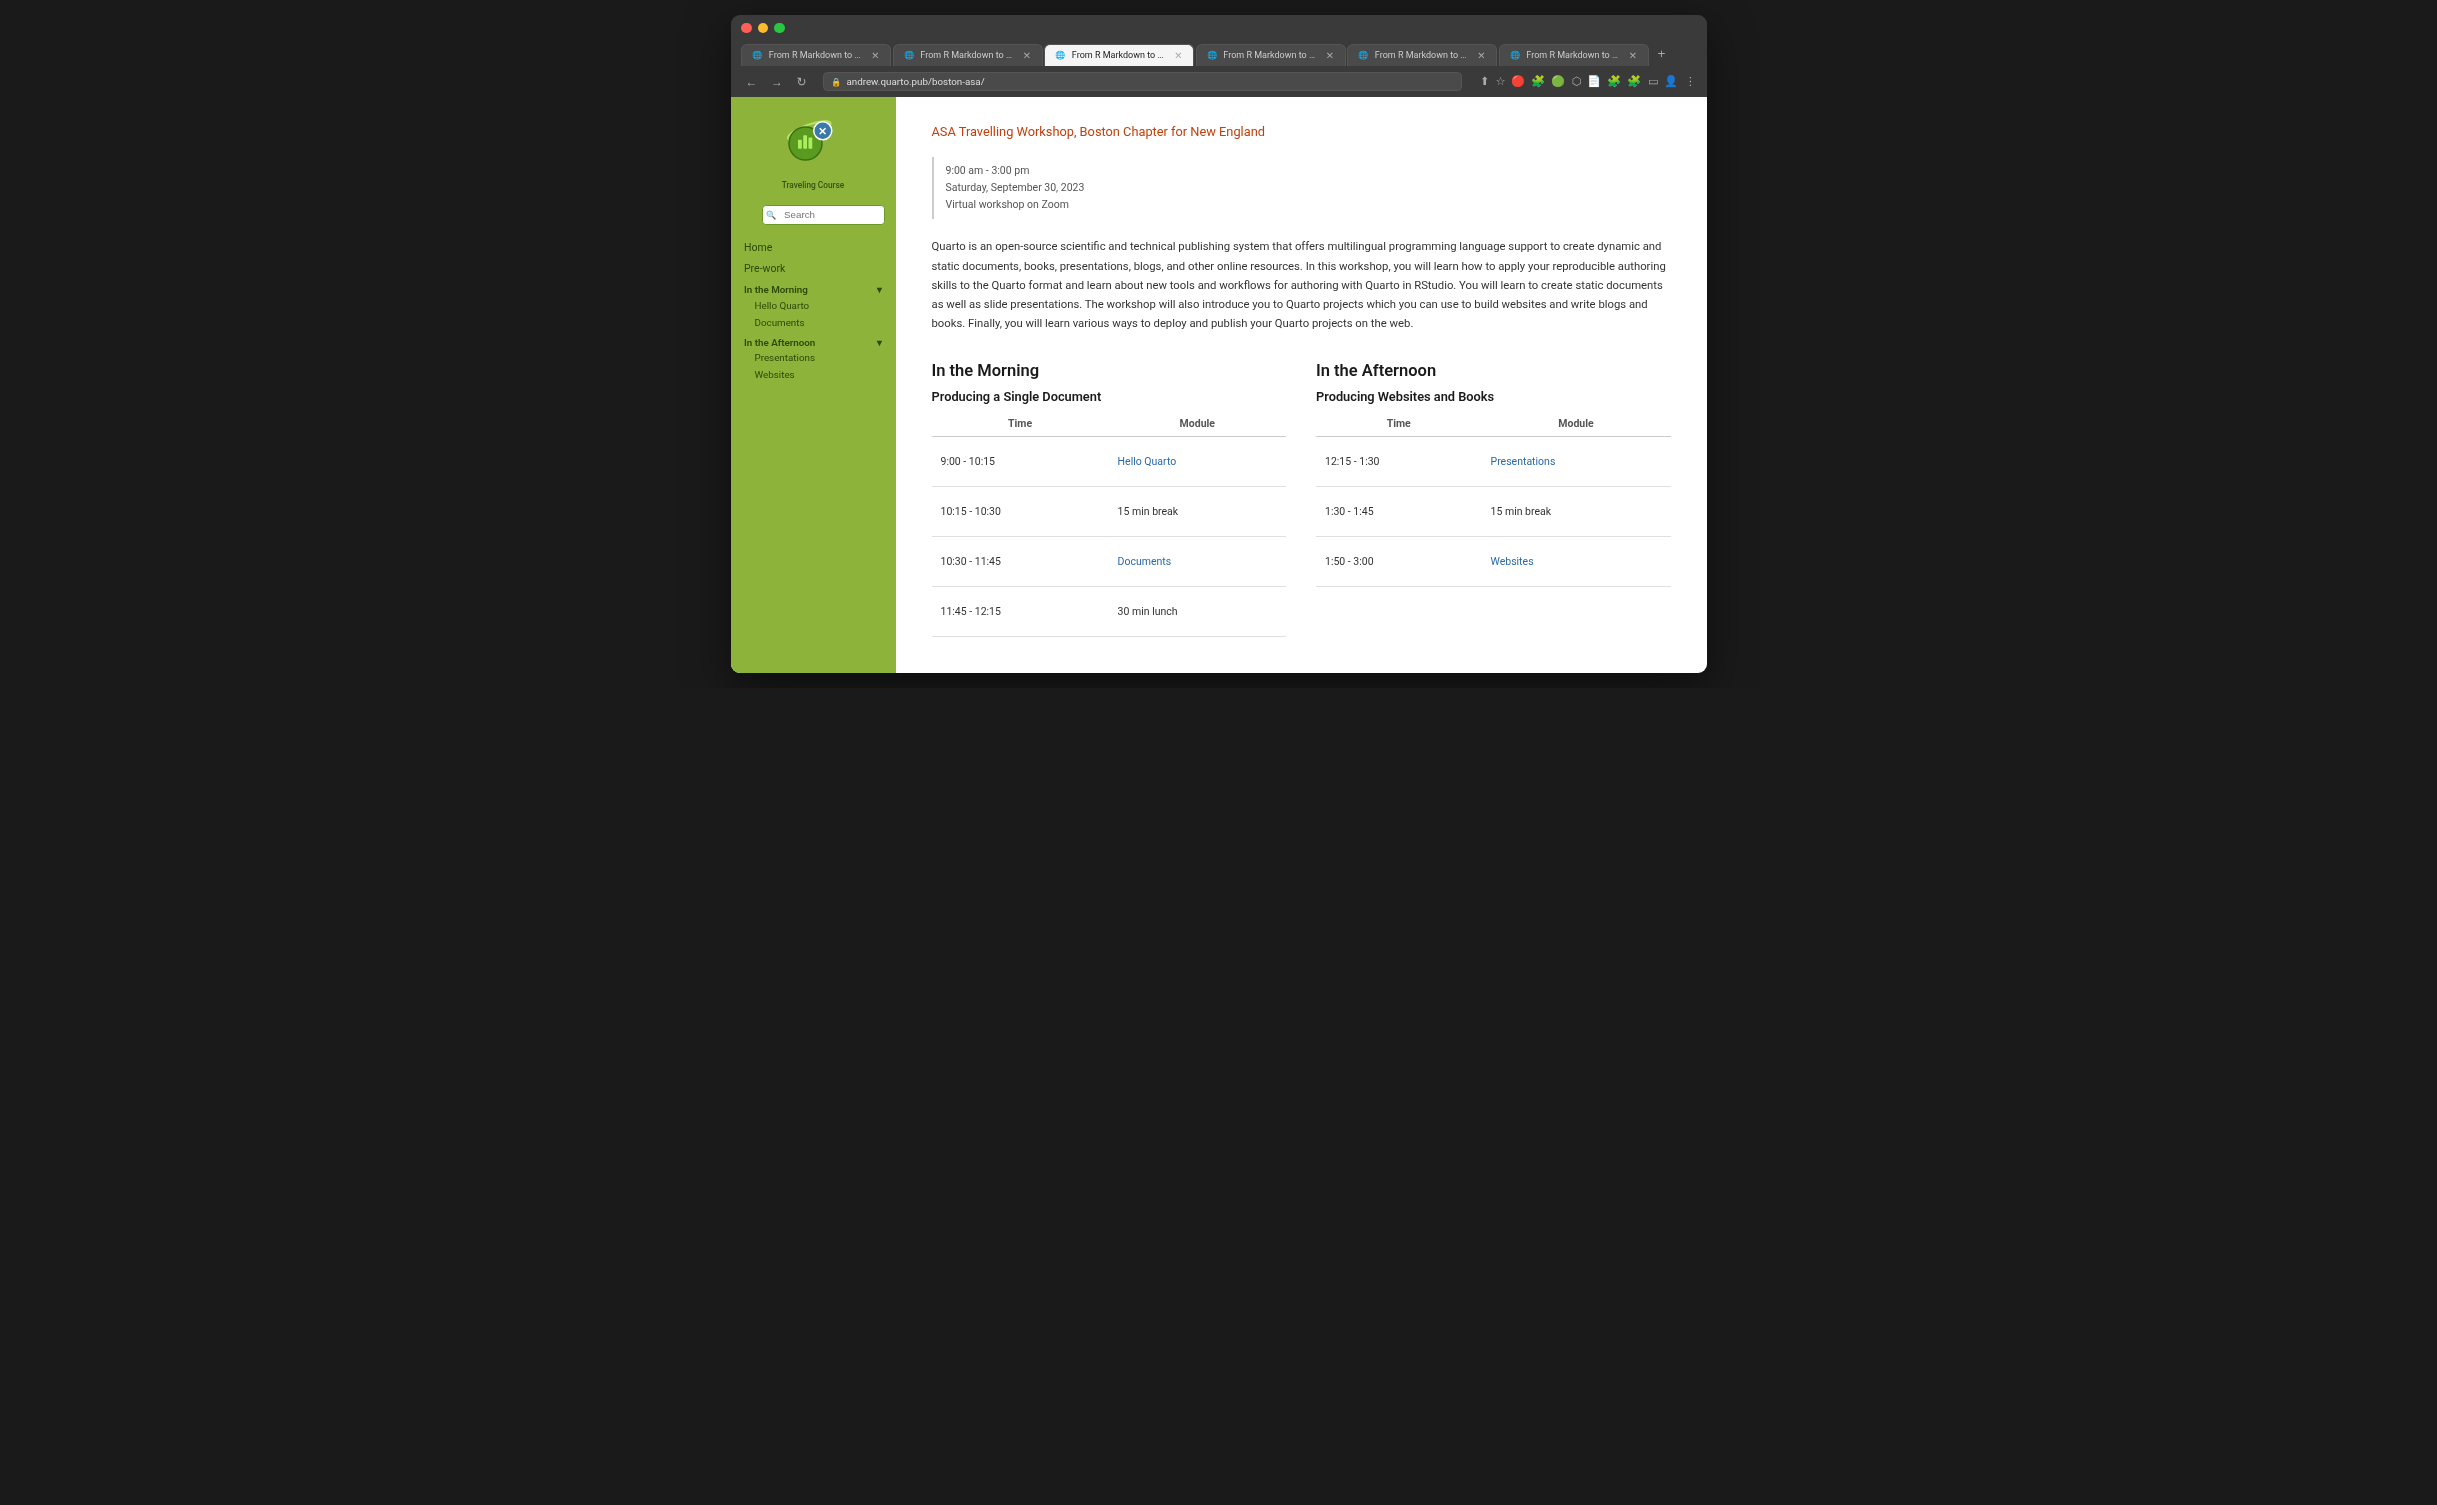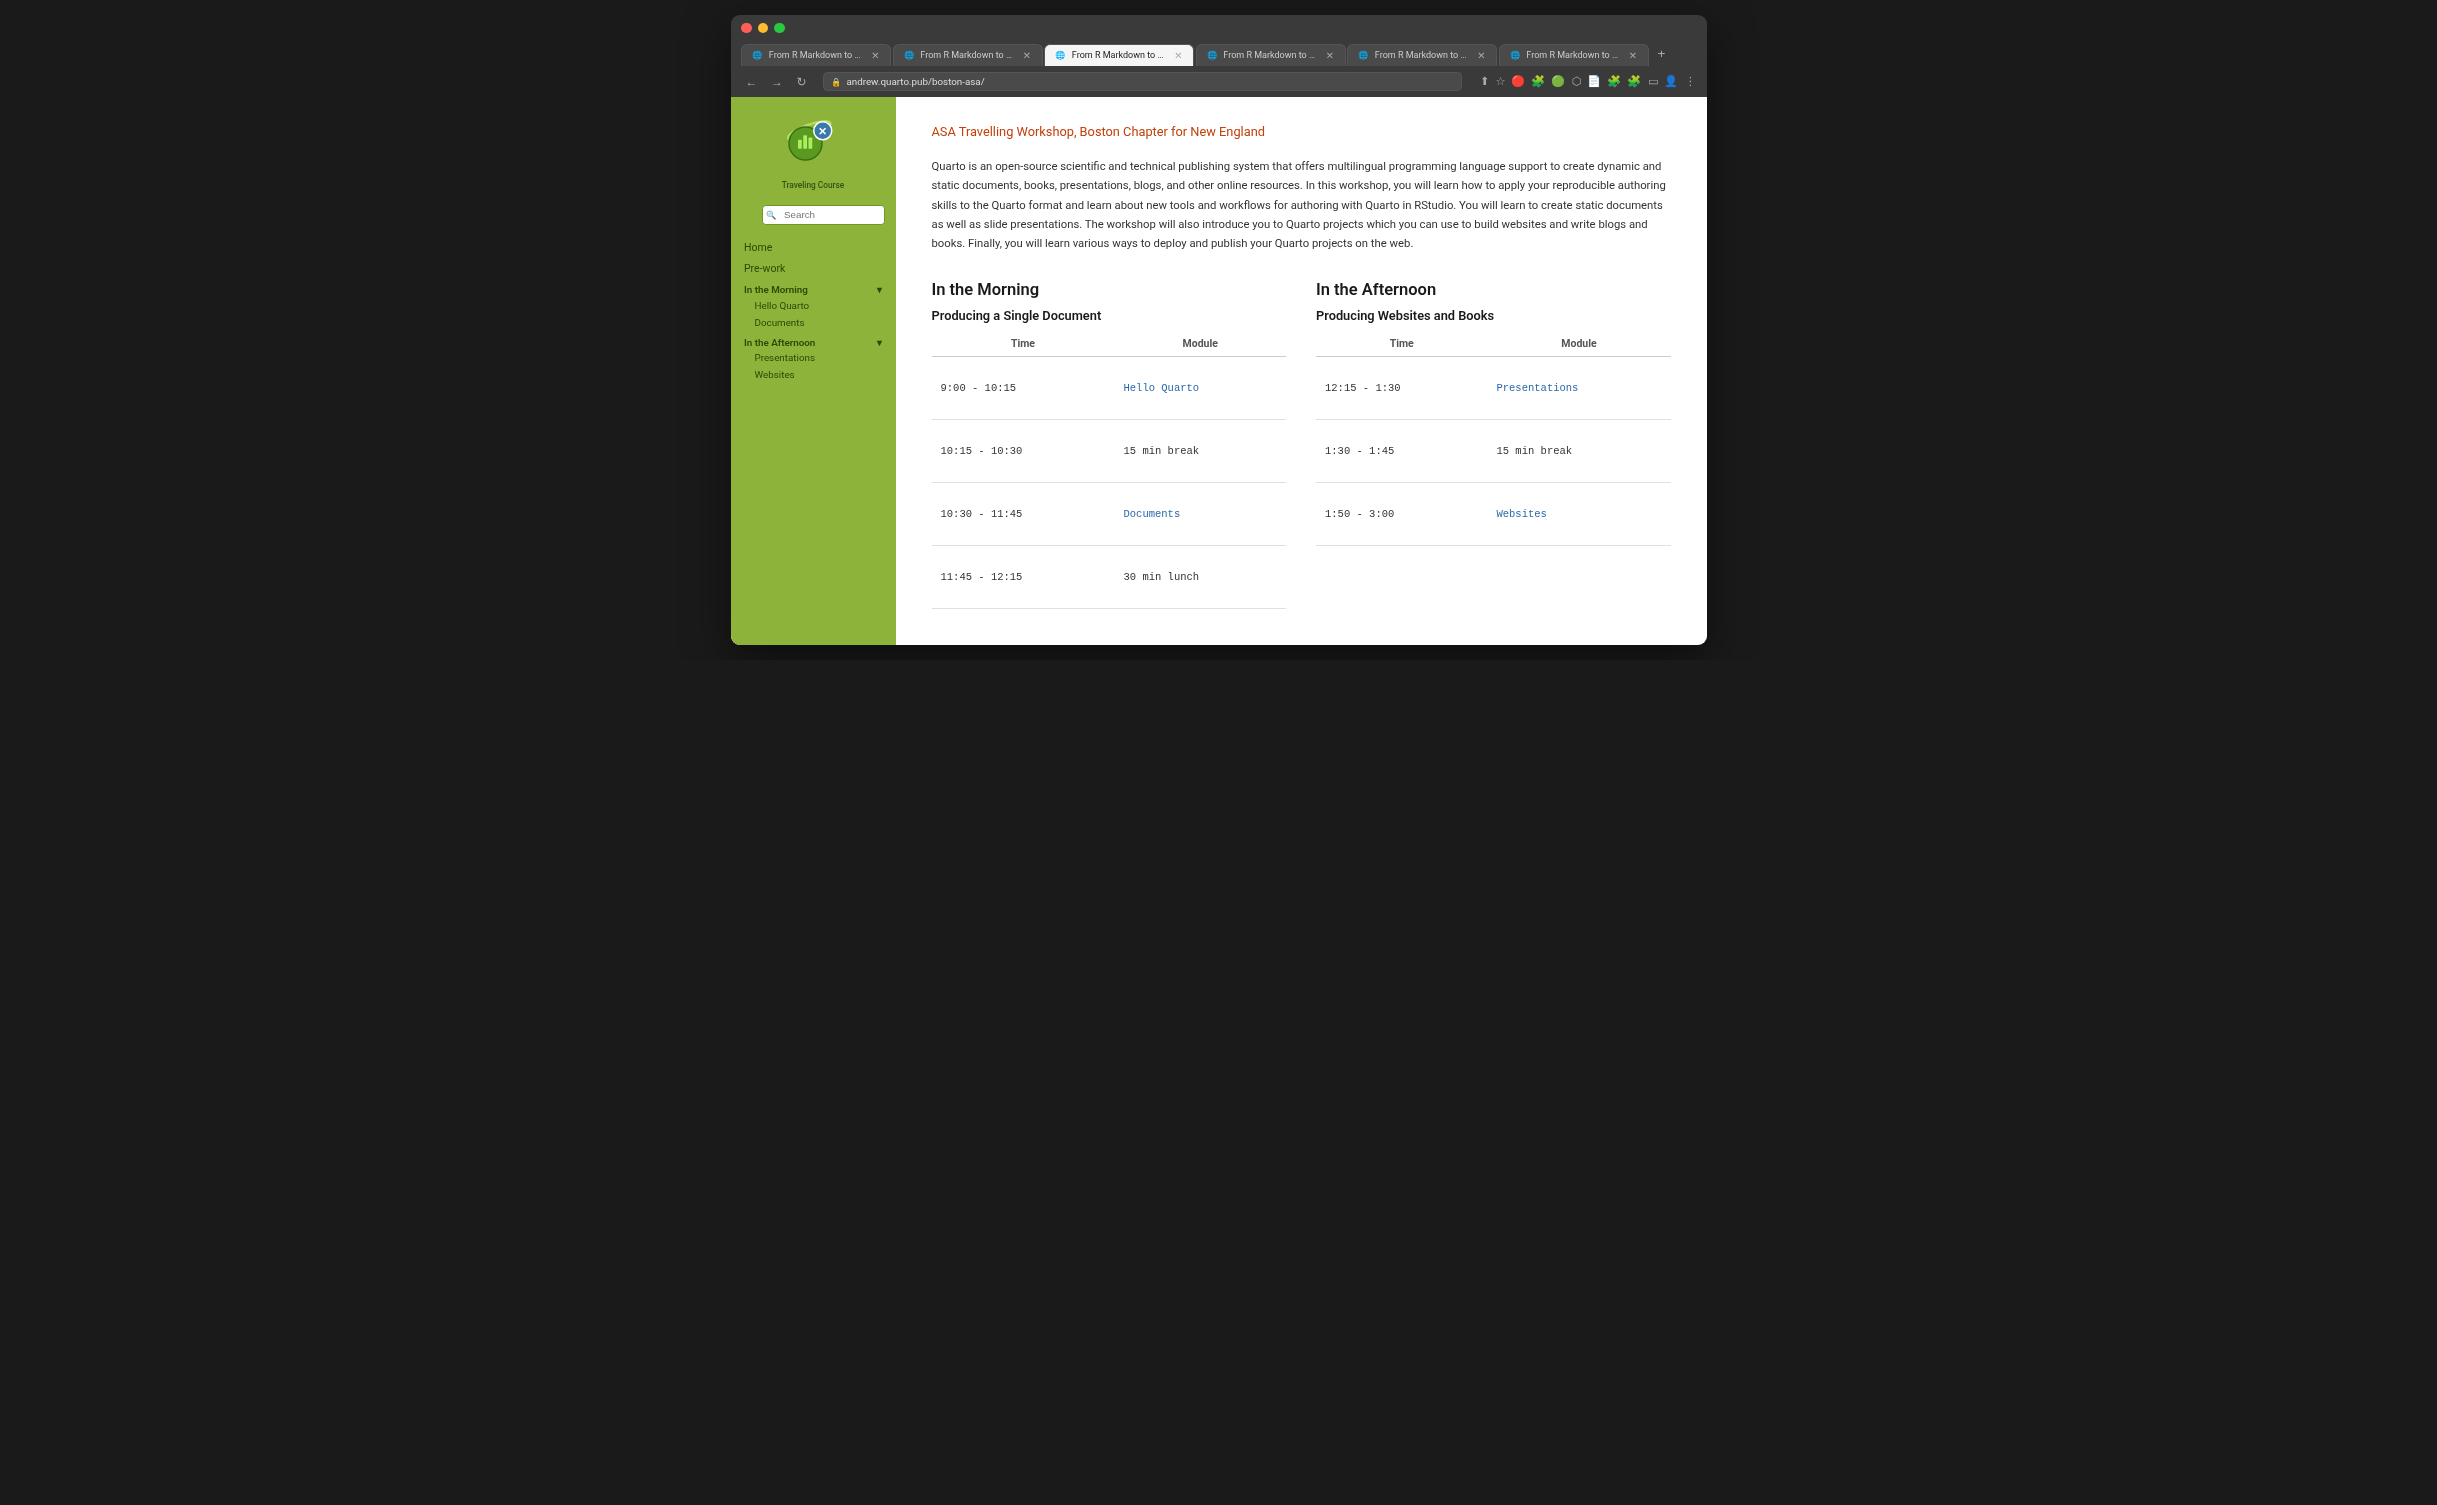--- a/index.html
+++ b/index.html
@@ -156,21 +156,21 @@
     }
 
     .schedule-table {
       width: 100%; border-collapse: collapse; font-size: 10.5px;
     }
     .schedule-table th {
       text-align: center; padding: 6px 9px; color: #555; font-weight: 700;
       border-bottom: 1.5px solid #ccc;
     }
     .schedule-table td {
-      padding: 25px 9px; color: #333; border-bottom: 0.8px solid #e0e0e0; font-family: Liberation Mono, monospace;
+      padding: 18px 9px; color: #333; border-bottom: 0.8px solid #e0e0e0;
     }
     .schedule-table td a {
       color: #2a6aaa; text-decoration: none;
     }
   </style>
 </head>
 <body>
 
 <div class="browser-window">
 
@@ -295,20 +295,25 @@
         </a>
         <a class="sidebar-sub-item">
           <span>Websites</span>
         </a>
       </nav>
     </div>
 
     <div class="main-content">
       <p class="page-subtitle">ASA Travelling Workshop, Boston Chapter for New England</p>
 
+      <div class="info-block">
+        <p>9:00 am - 3:00 pm</p>
+        <p>Saturday, September 30, 2023</p>
+        <p>Virtual workshop on Zoom</p>
+      </div>
 
       <p class="description">Quarto is an open-source scientific and technical publishing system that offers multilingual programming language support to create dynamic and static documents, books, presentations, blogs, and other online resources. In this workshop, you will learn how to apply your reproducible authoring skills to the Quarto format and learn about new tools and workflows for authoring with Quarto in RStudio. You will learn to create static documents as well as slide presentations. The workshop will also introduce you to Quarto projects which you can use to build websites and write blogs and books. Finally, you will learn various ways to deploy and publish your Quarto projects on the web.</p>
 
       <div class="schedule-grid">
 
         <div class="schedule-section">
           <h2>In the Morning</h2>
           <h3>Producing a Single Document</h3>
           <table class="schedule-table">
             <thead>

